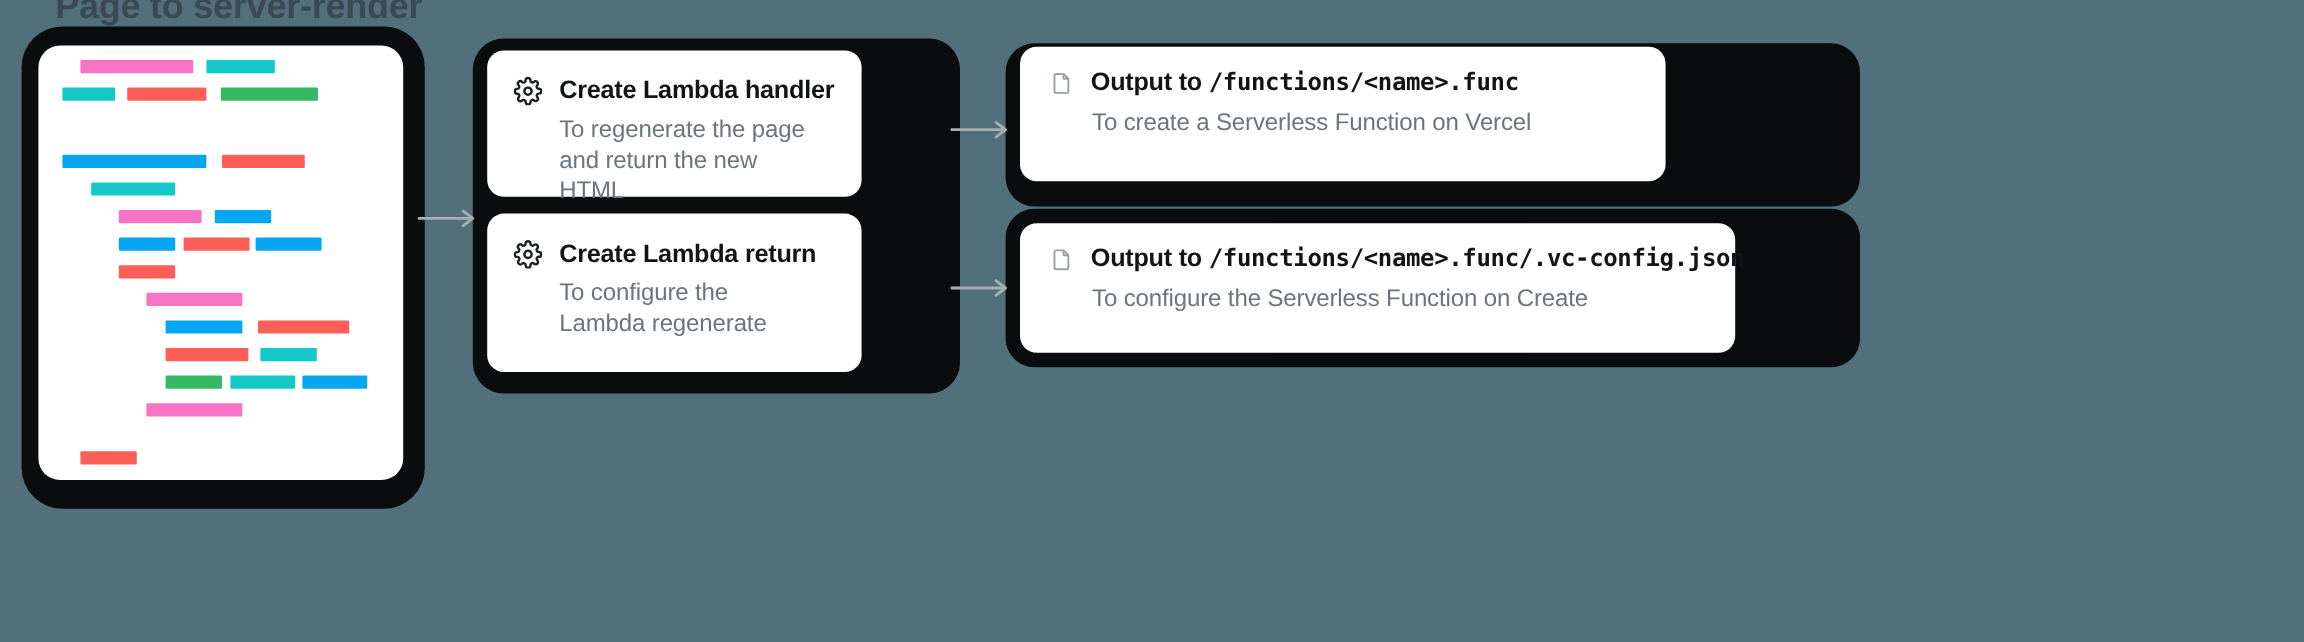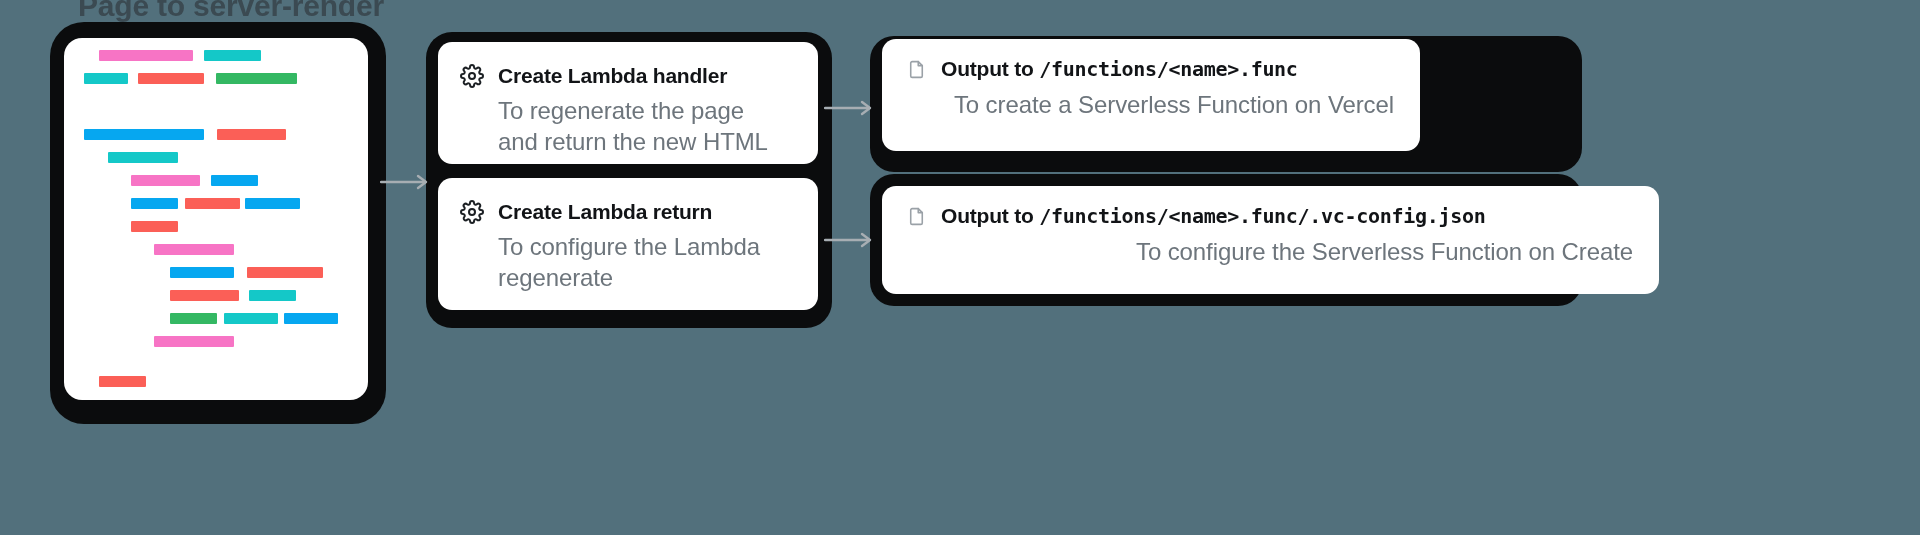--- a/index.html
+++ b/index.html
@@ -12,21 +12,20 @@
     height: 535px;
     position: relative;
     overflow: hidden;
     font-family: "Liberation Sans", sans-serif;
     -webkit-font-smoothing: antialiased;
   }
 
   .stage {
     position: absolute;
     inset: 0;
-    margin-left: 32px;
   }
 
   
   .diagram-title {
     position: absolute;
     left: 46px;
     top: -11px;
     font-size: 30px;
     font-weight: 700;
     letter-spacing: -0.2px;
@@ -69,35 +68,35 @@
   }
   .code-bar {
     position: absolute;
     height: 11px;
     border-radius: 1px;
   }
 
   
   .card.step-card {
     left: 406px;
-    width: 380px;
+    width: 312px;
     border-radius: 14px;
     padding: 22px 42px 24px 22px;
   }
   .card.step-1 { top: 42px;  height: 122px; }
   .card.step-2 { top: 178px; height: 132px; }
 
   
   .card.out-card {
     left: 850px;
     border-radius: 14px;
     padding: 18px 26px 20px 24px;
   }
   .card.out-1 { top: 39px;  width: 538px; height: 112px; }
-  .card.out-2 { top: 186px; width: 777px; height: 108px; }
+  .card.out-2 { top: 186px; width: 596px; height: 108px; }
 
   
   .card-head {
     display: flex;
     align-items: center;
     gap: 14px;
   }
   .card-icon {
     flex: 0 0 auto;
     width: 24px;
@@ -117,28 +116,28 @@
     white-space: nowrap;
   }
   .card-title .mono {
     font-family: "DejaVu Sans Mono", "Liberation Mono", monospace;
     font-weight: 700;
     font-size: 20px;
     letter-spacing: -0.3px;
   }
 
   .card-sub {
-    font-size: 24px;
+    font-size: 20px;
     font-weight: 400;
     color: #6d757c;
     line-height: 1.28;
     letter-spacing: -0.1px;
   }
   .step-card .card-sub { margin: 8px 0 0 38px; max-width: 300px; }
-  .out-card  .card-sub { margin: 9px 0 0 36px; white-space: nowrap; text-align: right; }
+  .out-card  .card-sub { margin: 9px 0 0 36px; white-space: nowrap; }
 
   
   .arrow {
     position: absolute;
     height: 16px;
     color: #a7aeb3;
   }
   .arrow svg { display: block; width: 100%; height: 100%; }
   .arrow.a-left-mid   { left: 348px; top: 174px; width: 52px; }
   .arrow.a-mid-out1   { left: 792px; top: 100px; width: 52px; }

